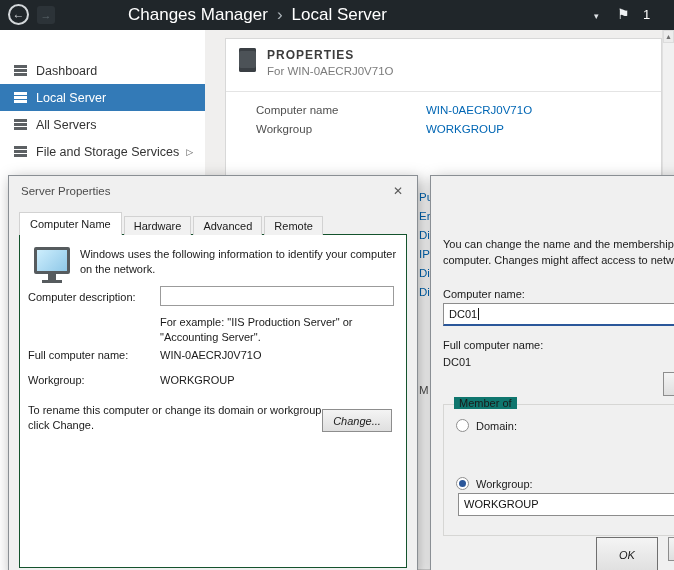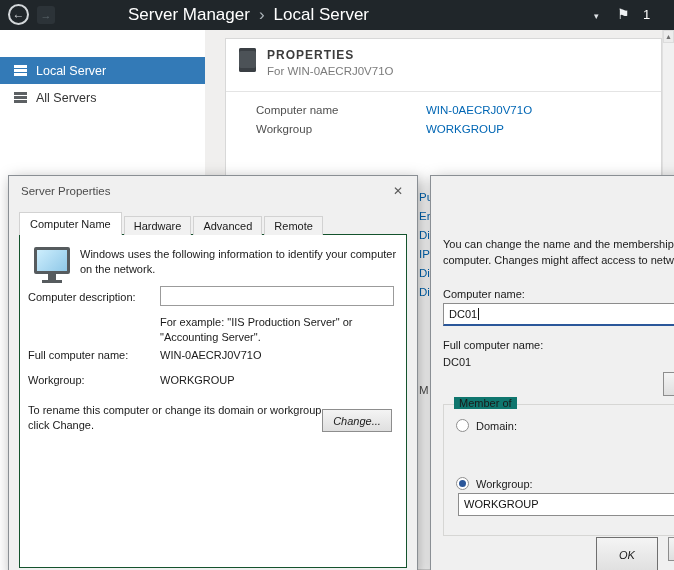--- a/index.html
+++ b/index.html
@@ -98,38 +98,47 @@
 <body>
 
 <div class="titlebar">
   <div class="nav-back">
     <span>←</span>
   </div>
   <div class="nav-fwd">
     <span>→</span>
   </div>
   <div class="crumb">
-    <span>Server Manager</span><span class="sep">›</span><span>Local Server</span>
+    <span>Changes Manager</span><span class="sep">›</span><span>Local Server</span>
   </div>
   <span class="tb-caret">▾</span>
   <span class="tb-flag">⚑</span>
   <span class="tb-count">1</span>
 </div>
 
 <div class="main-bg"></div>
 
 <div class="sidebar">
   <div class="sidebar-spacer"></div>
+  <div class="nav-item">
+    <span class="nav-ico"></span>
+    <span>Dashboard</span>
+  </div>
   <div class="nav-item selected">
     <span class="nav-ico"></span>
     <span>Local Server</span>
   </div>
   <div class="nav-item">
     <span class="nav-ico"></span>
     <span>All Servers</span>
+  </div>
+  <div class="nav-item">
+    <span class="nav-ico"></span>
+    <span>File and Storage Services</span>
+    <span class="expander">▷</span>
   </div>
 </div>
 
 <div class="tile">
   <span class="tile-icon"></span>
   <div class="tile-title">PROPERTIES</div>
   <div class="tile-sub">For WIN-0AECRJ0V71O</div>
   <div class="tile-divider"></div>
   <div class="prop-rows">
     <div class="prop-row">

